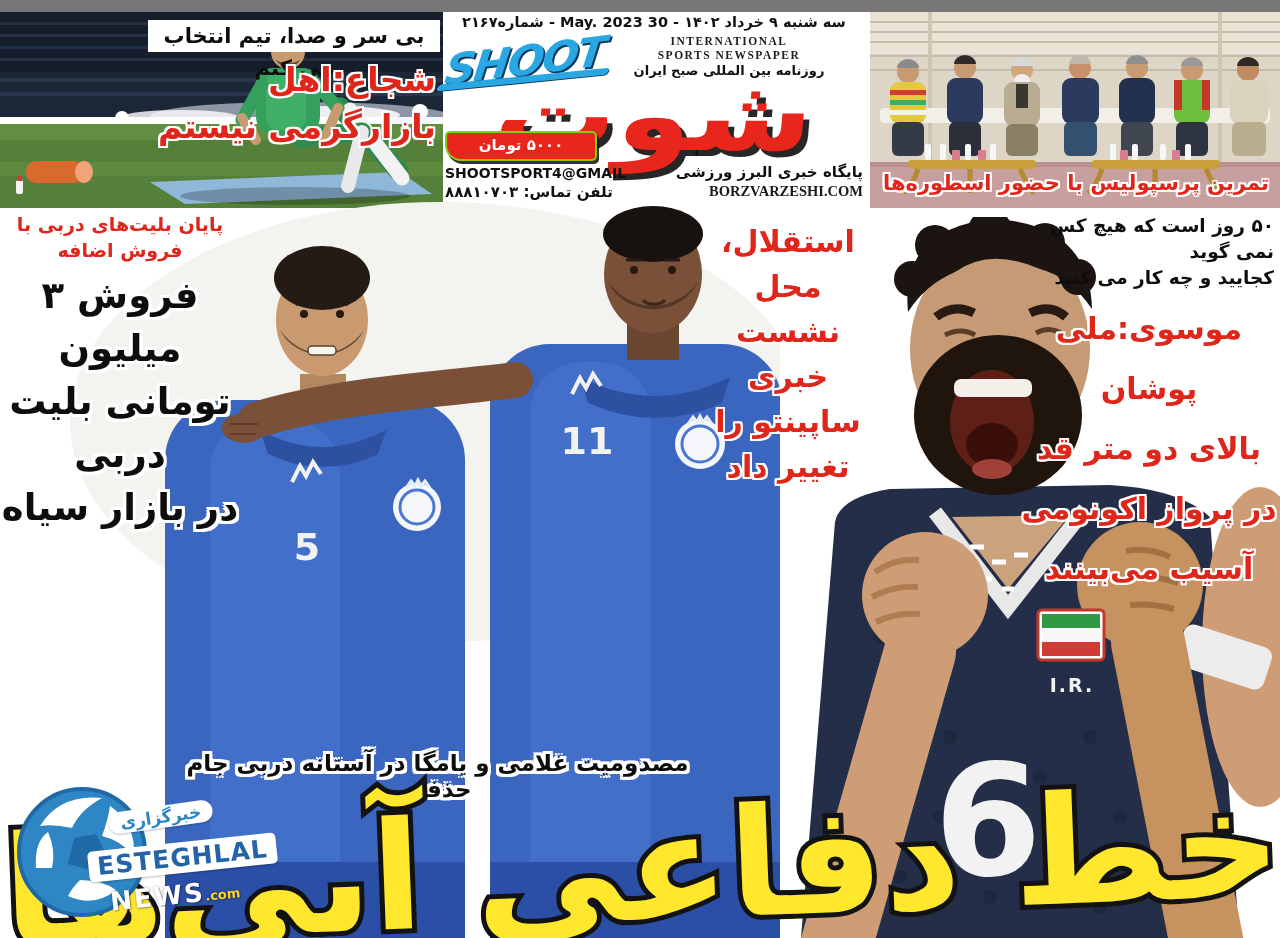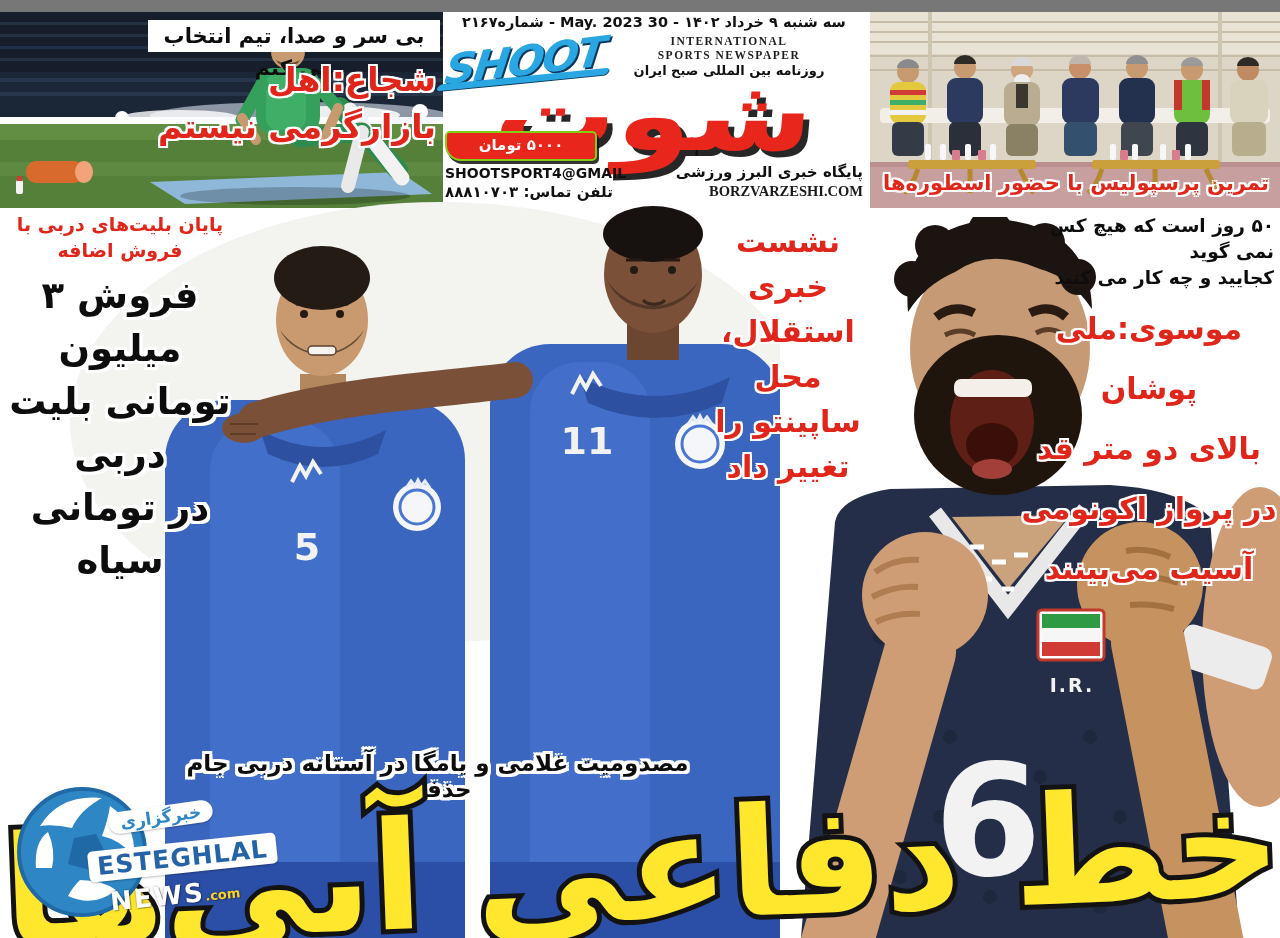--- a/index.html
+++ b/index.html
@@ -379,26 +379,26 @@
       </g>
       <text x="332" y="475" font-size="19" font-weight="bold" fill="#f2f2f2" text-anchor="middle" letter-spacing="2" font-family="DejaVu Sans, sans-serif">I.R.</text>
       <text x="248" y="658" font-size="155" font-weight="bold" fill="#f2f2f2" text-anchor="middle" font-family="DejaVu Sans, sans-serif">6</text>
     </svg>
   </div>
 
   <div class="abs story rtl" id="left-story">
     <div class="kick red olw">پایان بلیت‌های دربی با فروش اضافه</div>
     <div class="hl olw3">فروش ۳ میلیون</div>
     <div class="hl olw3">تومانی بلیت دربی</div>
-    <div class="hl olw3">در تومانی سیاه</div>
+    <div class="hl olw3">در بازار سیاه</div>
   </div>
 
   <div class="abs story rtl red olw" id="center-story">
+    <div>استقلال، محل</div>
     <div>نشست خبری</div>
-    <div>استقلال، محل</div>
     <div>ساپینتو را</div>
     <div>تغییر داد</div>
   </div>
 
   <div class="abs story rtl" id="right-story">
     <div class="kick">۵۰ روز است که هیچ کس نمی گوید</div>
     <div class="kick">کجایید و چه کار می کنید</div>
     <div class="hl red olw">
       <div>موسوی:ملی پوشان</div>
       <div>بالای دو متر قد</div>

